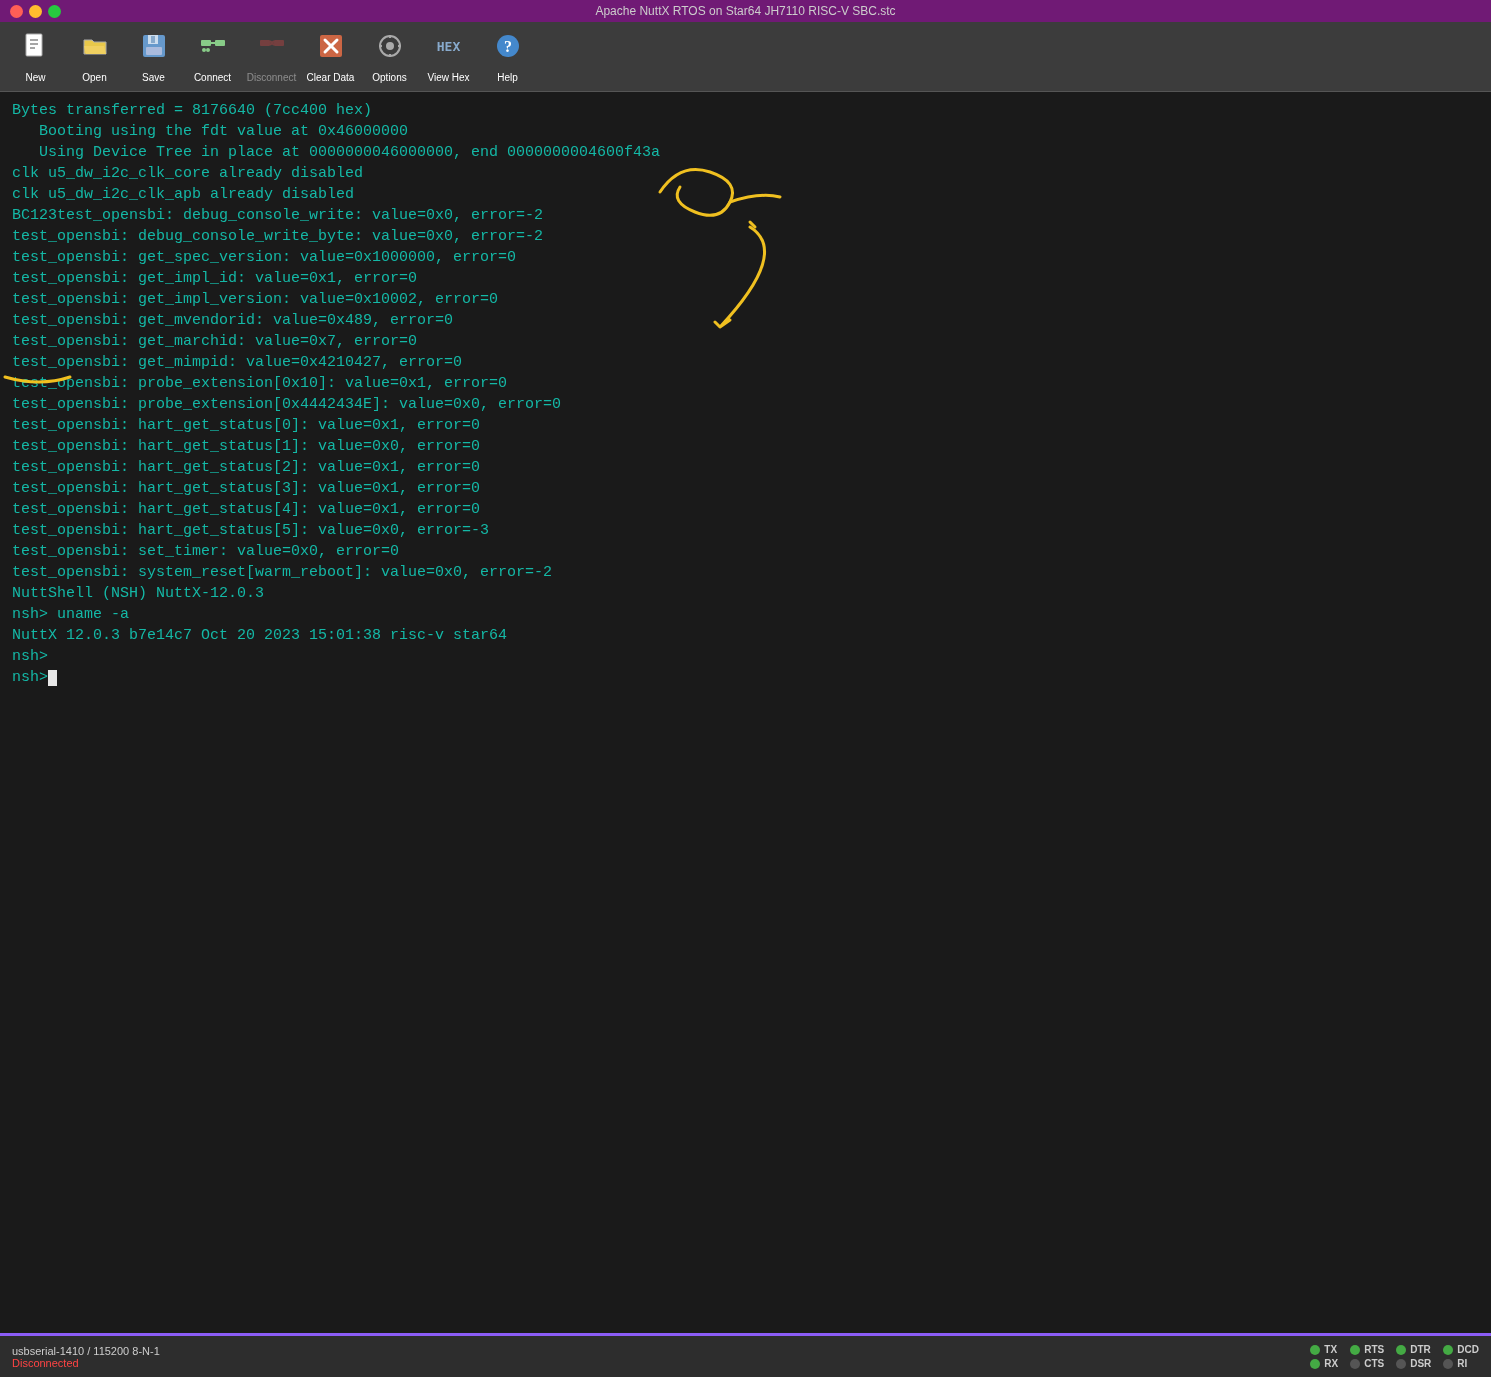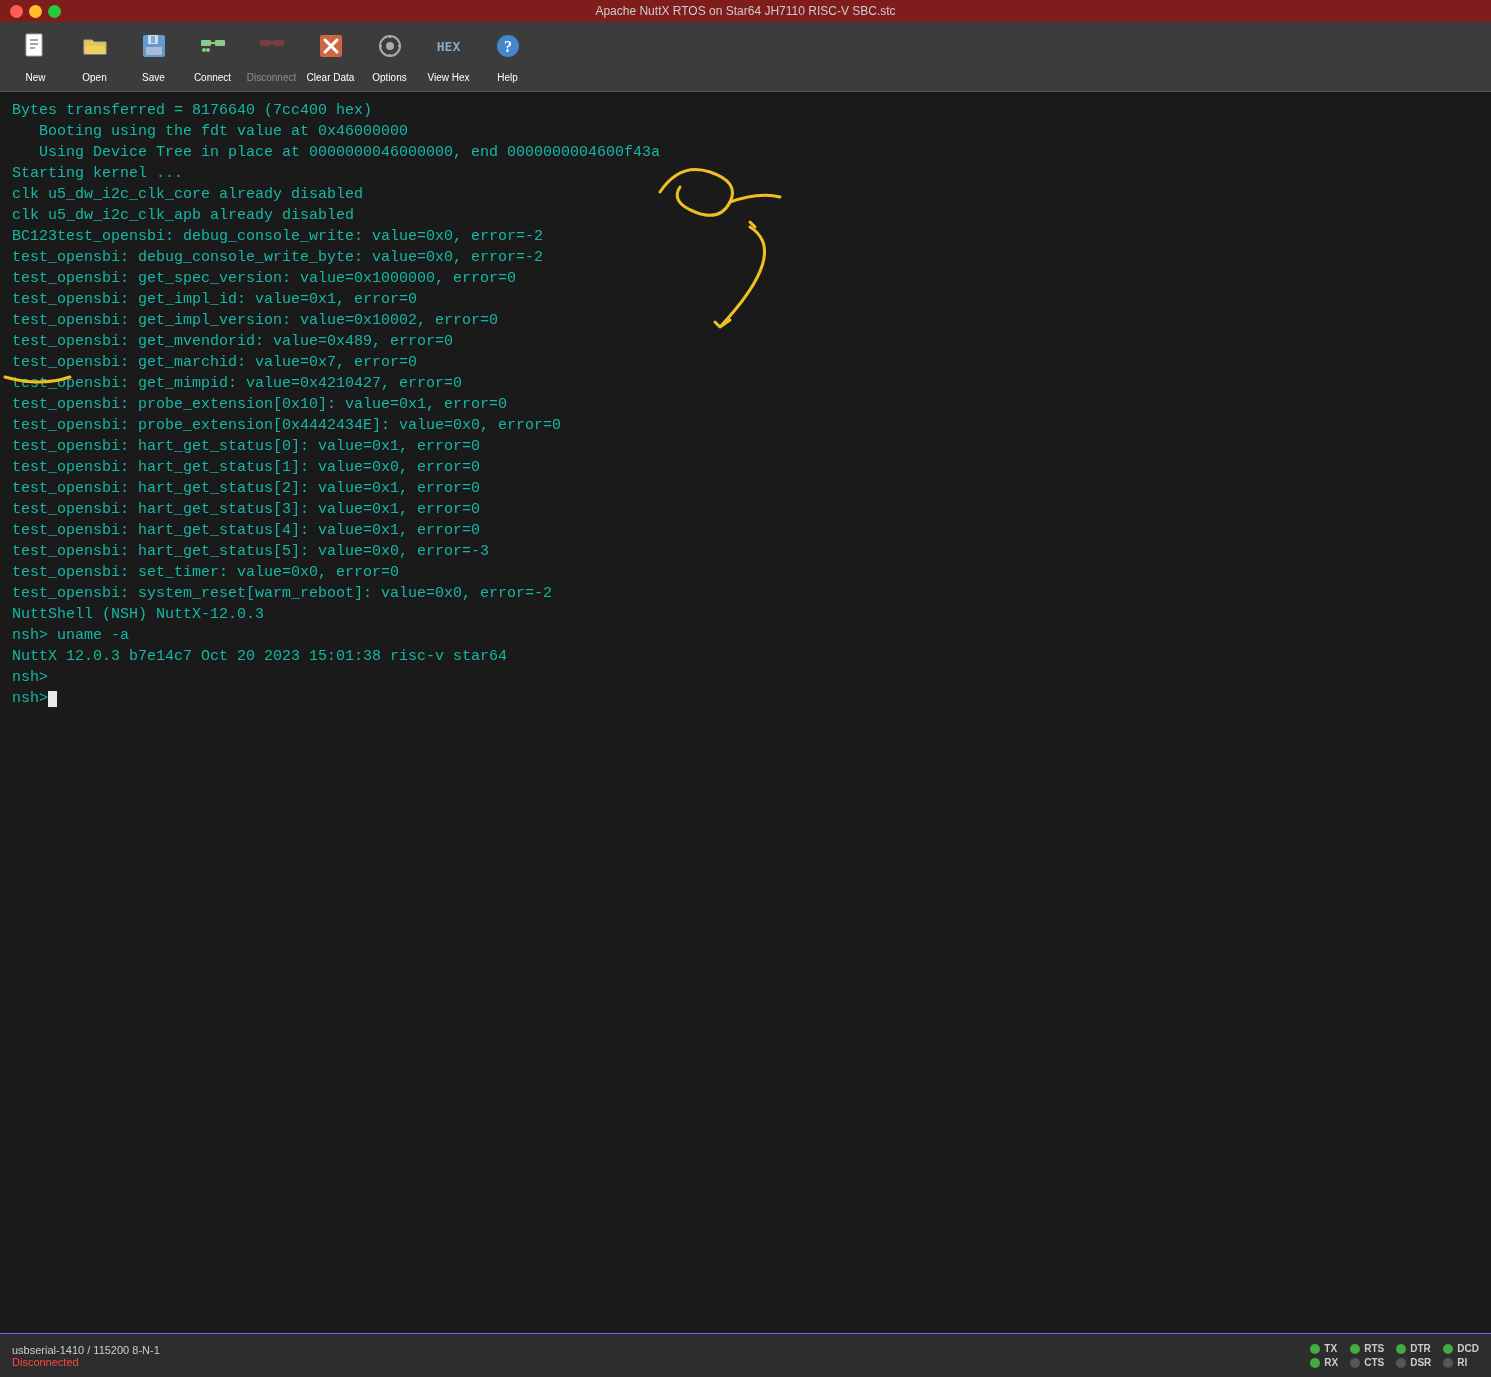--- a/index.html
+++ b/index.html
@@ -8,21 +8,21 @@
       height: 1377px;
       background: #1a1a1a;
       font-family: 'Menlo', 'Monaco', 'Courier New', monospace;
       overflow: hidden;
       display: flex;
       flex-direction: column;
     }
 
     
     .title-bar {
-      background: #7f1d1d;
+      background: #701a75;
       height: 22px;
       display: flex;
       align-items: center;
       justify-content: center;
       position: relative;
       flex-shrink: 0;
     }
     .window-controls {
       position: absolute;
       left: 10px;
@@ -115,21 +115,21 @@
 
     
     .status-bar {
       background: #2d2d2d;
       height: 44px;
       display: flex;
       align-items: center;
       justify-content: space-between;
       padding: 0 12px;
       flex-shrink: 0;
-      border-top: 1px solid #8b5cf6;
+      border-top: 3px solid #8b5cf6;
     }
     .status-left {
       display: flex;
       flex-direction: column;
     }
     .status-port {
       color: #cccccc;
       font-size: 11px;
       font-family: -apple-system, sans-serif;
     }
@@ -283,21 +283,20 @@
     <span class="tool-label">Help</span>
   </div>
 </div>
 
 <div class="terminal-content">
   <div id="terminal-lines">
       <div class="terminal-line">Bytes transferred = 8176640 (7cc400 hex)</div>
       <div class="terminal-line">   Booting using the fdt value at 0x46000000</div>
       <div class="terminal-line">   Using Device Tree in place at 0000000046000000, end 0000000004600f43a</div>
       <div class="terminal-line"></div>
-      <div class="terminal-line">Starting kernel ...</div>
       <div class="terminal-line"></div>
       <div class="terminal-line">clk u5_dw_i2c_clk_core already disabled</div>
       <div class="terminal-line">clk u5_dw_i2c_clk_apb already disabled</div>
       <div class="terminal-line">BC123test_opensbi: debug_console_write: value=0x0, error=-2</div>
       <div class="terminal-line">test_opensbi: debug_console_write_byte: value=0x0, error=-2</div>
       <div class="terminal-line">test_opensbi: get_spec_version: value=0x1000000, error=0</div>
       <div class="terminal-line">test_opensbi: get_impl_id: value=0x1, error=0</div>
       <div class="terminal-line">test_opensbi: get_impl_version: value=0x10002, error=0</div>
       <div class="terminal-line">test_opensbi: get_mvendorid: value=0x489, error=0</div>
       <div class="terminal-line">test_opensbi: get_marchid: value=0x7, error=0</div>

